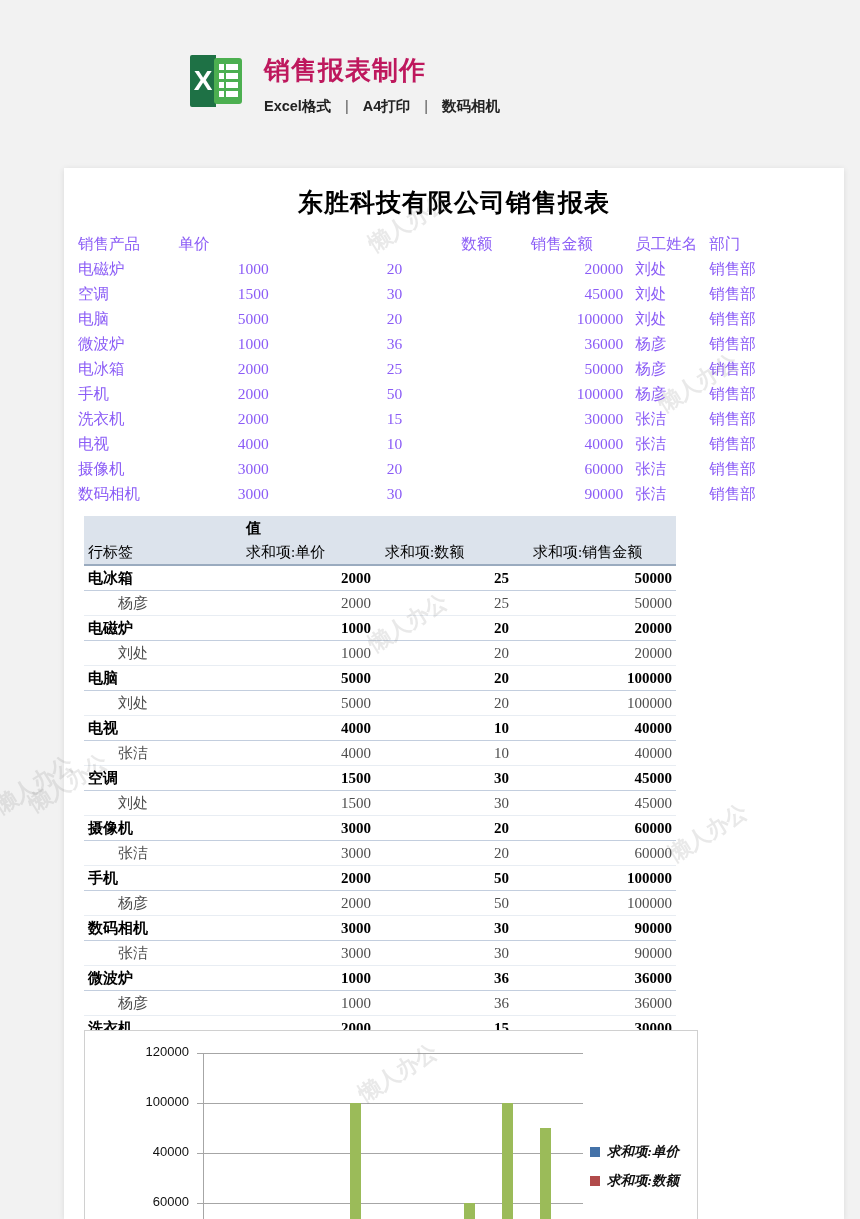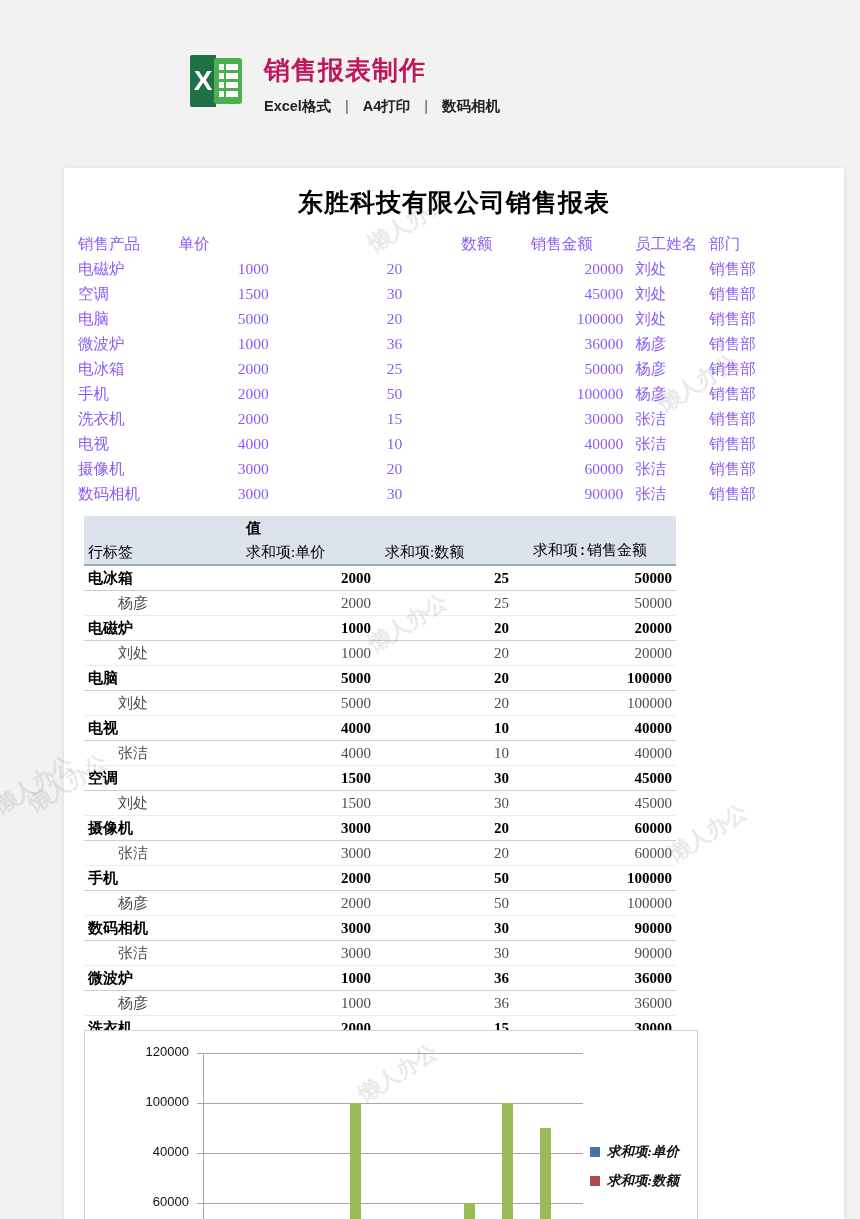--- a/index.html
+++ b/index.html
@@ -418,21 +418,21 @@
         <tr class="row-valueshdr">
           <td class="pv-c0"></td>
           <td class="pv-c1" style="text-align:left;padding-left:4px !important;">值</td>
           <td class="pv-c2"></td>
           <td class="pv-c3"></td>
         </tr>
         <tr class="row-colhdr">
           <td class="pv-c0">行标签</td>
           <td class="pv-c1" style="text-align:left;padding-left:4px !important;">求和项:单价</td>
           <td class="pv-c2" style="text-align:left;padding-left:0 !important;">求和项:数额</td>
-          <td class="pv-c3" style="text-align:left;padding-left:0 !important;font-family:Liberation Mono, monospace;">求和项:销售金额</td>
+          <td class="pv-c3" style="text-align:left;padding-left:0 !important;">求和项:销售金额</td>
         </tr>
       </tbody>
       <tbody id="pivot-body">
           <tr class="row-group">
             <td class="pv-c0">电冰箱</td>
             <td class="pv-c1">2000</td>
             <td class="pv-c2">25</td>
             <td class="pv-c3">50000</td>
           </tr>
           <tr class="row-detail">

